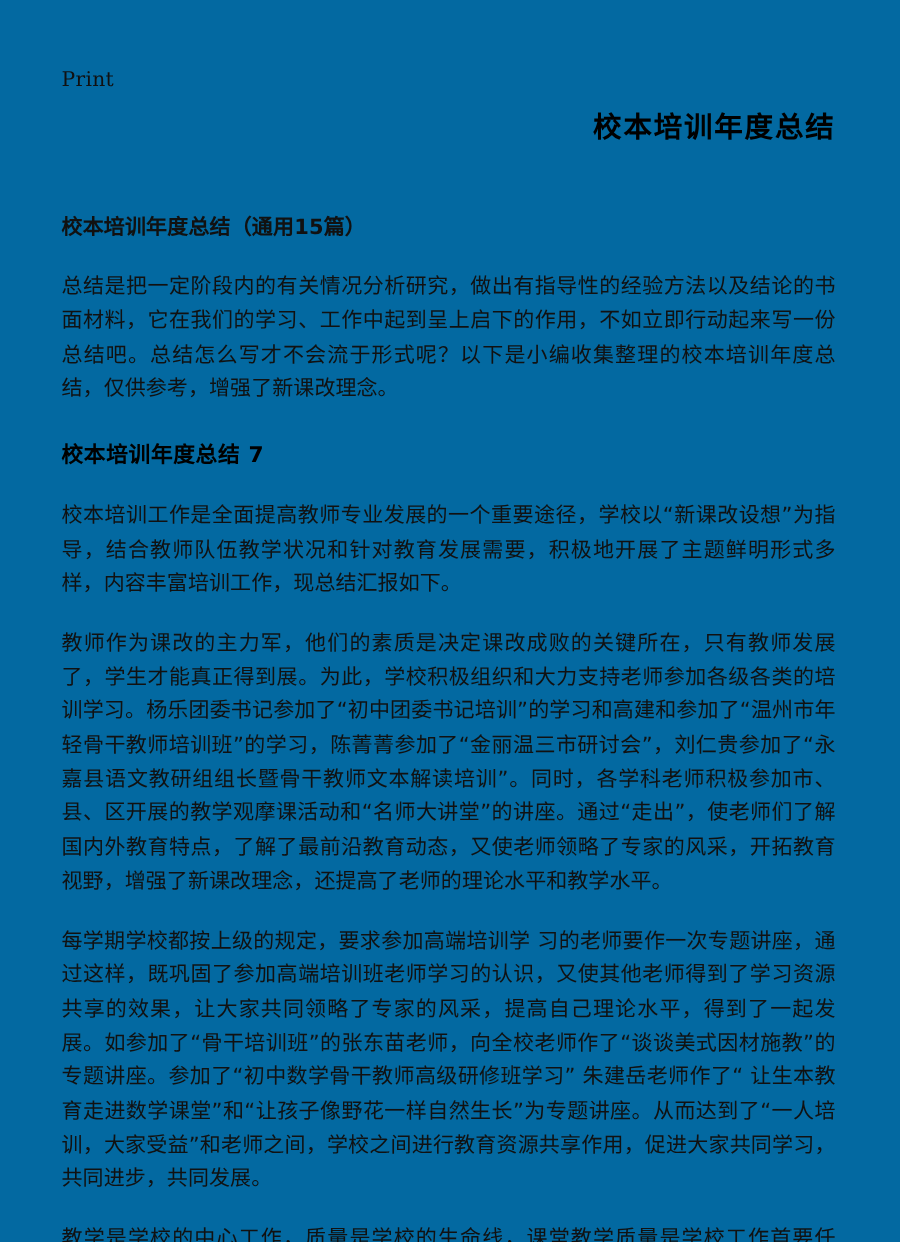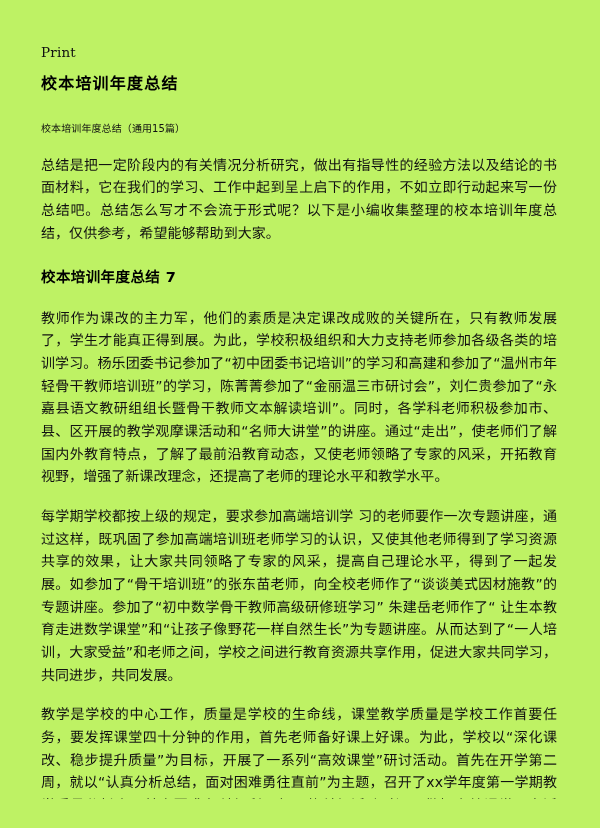--- a/index.html
+++ b/index.html
@@ -14,21 +14,21 @@
     overflow: hidden;
     font-family: "DejaVu Sans", "Liberation Sans", sans-serif;
     color: #1a1a1a;
     -webkit-font-smoothing: antialiased;
   }
 
   .page {
     position: relative;
     width: 600px;
     height: 828px;
-    background: #bef264;
+    background: #0369a1;
     box-sizing: border-box;
   }
 
   
   .print-bar {
     position: absolute;
     top: 44px;
     left: 41px;
     line-height: 1;
   }
@@ -45,34 +45,35 @@
   .doc {
     position: absolute;
     top: 72px;
     left: 41px;
     width: 516px;
   }
 
   .doc-title {
     margin: 0;
     padding: 0;
-    text-align: left;
-    font-size: 16px;
+    text-align: right;
+    font-size: 19px;
     font-weight: 700;
     line-height: 1.45;
     letter-spacing: 1.2px;
     color: #000000;
   }
 
   .doc-subtitle {
-    margin: 26px 0 0 0;
-    font-size: 10px;
+    margin: 42px 0 0 0;
+    font-size: 14px;
     line-height: 1.55;
     letter-spacing: 0.1px;
     color: #111111;
+    font-weight: bold;
   }
 
   .para {
     margin: 17px 0 0 0;
     font-size: 14px;
     line-height: 1.62;
     text-align: justify;
     text-justify: inter-ideograph;
     letter-spacing: 0.05px;
     color: #111111;
@@ -102,23 +103,24 @@
   <div class="print-bar">
     <a class="print-link" href="#">Print</a>
   </div>
 
   <div class="doc">
 
     <h1 class="doc-title">校本培训年度总结</h1>
 
     <p class="doc-subtitle">校本培训年度总结（通用15篇）</p>
 
-    <p class="para">总结是把一定阶段内的有关情况分析研究，做出有指导性的经验方法以及结论的书面材料，它在我们的学习、工作中起到呈上启下的作用，不如立即行动起来写一份总结吧。总结怎么写才不会流于形式呢？以下是小编收集整理的校本培训年度总结，仅供参考，希望能够帮助到大家。</p>
+    <p class="para">总结是把一定阶段内的有关情况分析研究，做出有指导性的经验方法以及结论的书面材料，它在我们的学习、工作中起到呈上启下的作用，不如立即行动起来写一份总结吧。总结怎么写才不会流于形式呢？以下是小编收集整理的校本培训年度总结，仅供参考，增强了新课改理念。</p>
 
     <h2 class="section-heading">校本培训年度总结 7</h2>
 
+    <p class="para">校本培训工作是全面提高教师专业发展的一个重要途径，学校以“新课改设想”为指导，结合教师队伍教学状况和针对教育发展需要，积极地开展了主题鲜明形式多样，内容丰富培训工作，现总结汇报如下。</p>
     <p class="para">教师作为课改的主力军，他们的素质是决定课改成败的关键所在，只有教师发展了，学生才能真正得到展。为此，学校积极组织和大力支持老师参加各级各类的培训学习。杨乐团委书记参加了“初中团委书记培训”的学习和高建和参加了“温州市年轻骨干教师培训班”的学习，陈菁菁参加了“金丽温三市研讨会”，刘仁贵参加了“永嘉县语文教研组组长暨骨干教师文本解读培训”。同时，各学科老师积极参加市、县、区开展的教学观摩课活动和“名师大讲堂”的讲座。通过“走出”，使老师们了解国内外教育特点，了解了最前沿教育动态，又使老师领略了专家的风采，开拓教育视野，增强了新课改理念，还提高了老师的理论水平和教学水平。</p>
     <p class="para">每学期学校都按上级的规定，要求参加高端培训学 习的老师要作一次专题讲座，通过这样，既巩固了参加高端培训班老师学习的认识，又使其他老师得到了学习资源共享的效果，让大家共同领略了专家的风采，提高自己理论水平，得到了一起发展。如参加了“骨干培训班”的张东苗老师，向全校老师作了“谈谈美式因材施教”的专题讲座。参加了“初中数学骨干教师高级研修班学习” 朱建岳老师作了“ 让生本教育走进数学课堂”和“让孩子像野花一样自然生长”为专题讲座。从而达到了“一人培训，大家受益”和老师之间，学校之间进行教育资源共享作用，促进大家共同学习，共同进步，共同发展。</p>
     <p class="para para-clipped">教学是学校的中心工作，质量是学校的生命线，课堂教学质量是学校工作首要任务，要发挥课堂四十分钟的作用，首先老师备好课上好课。为此，学校以“深化课改、稳步提升质量”为目标，开展了一系列“高效课堂”研讨活动。首先在开学第二周，就以“认真分析总结，面对困难勇往直前”为主题，召开了xx学年度第一学期教学质量分析会。其次要求各科组利用每周的科组活动时间，做好高效课堂研究活动。学校要求语文、数学、英语、科学、综合等五个学科共开设了研讨课，其中语文科组开设了6节研讨课，科学科组开设了7节研讨课，英语组开设了4节研讨课，数学</p>
 
   </div>
 
 </div>
 
 </body></html>

